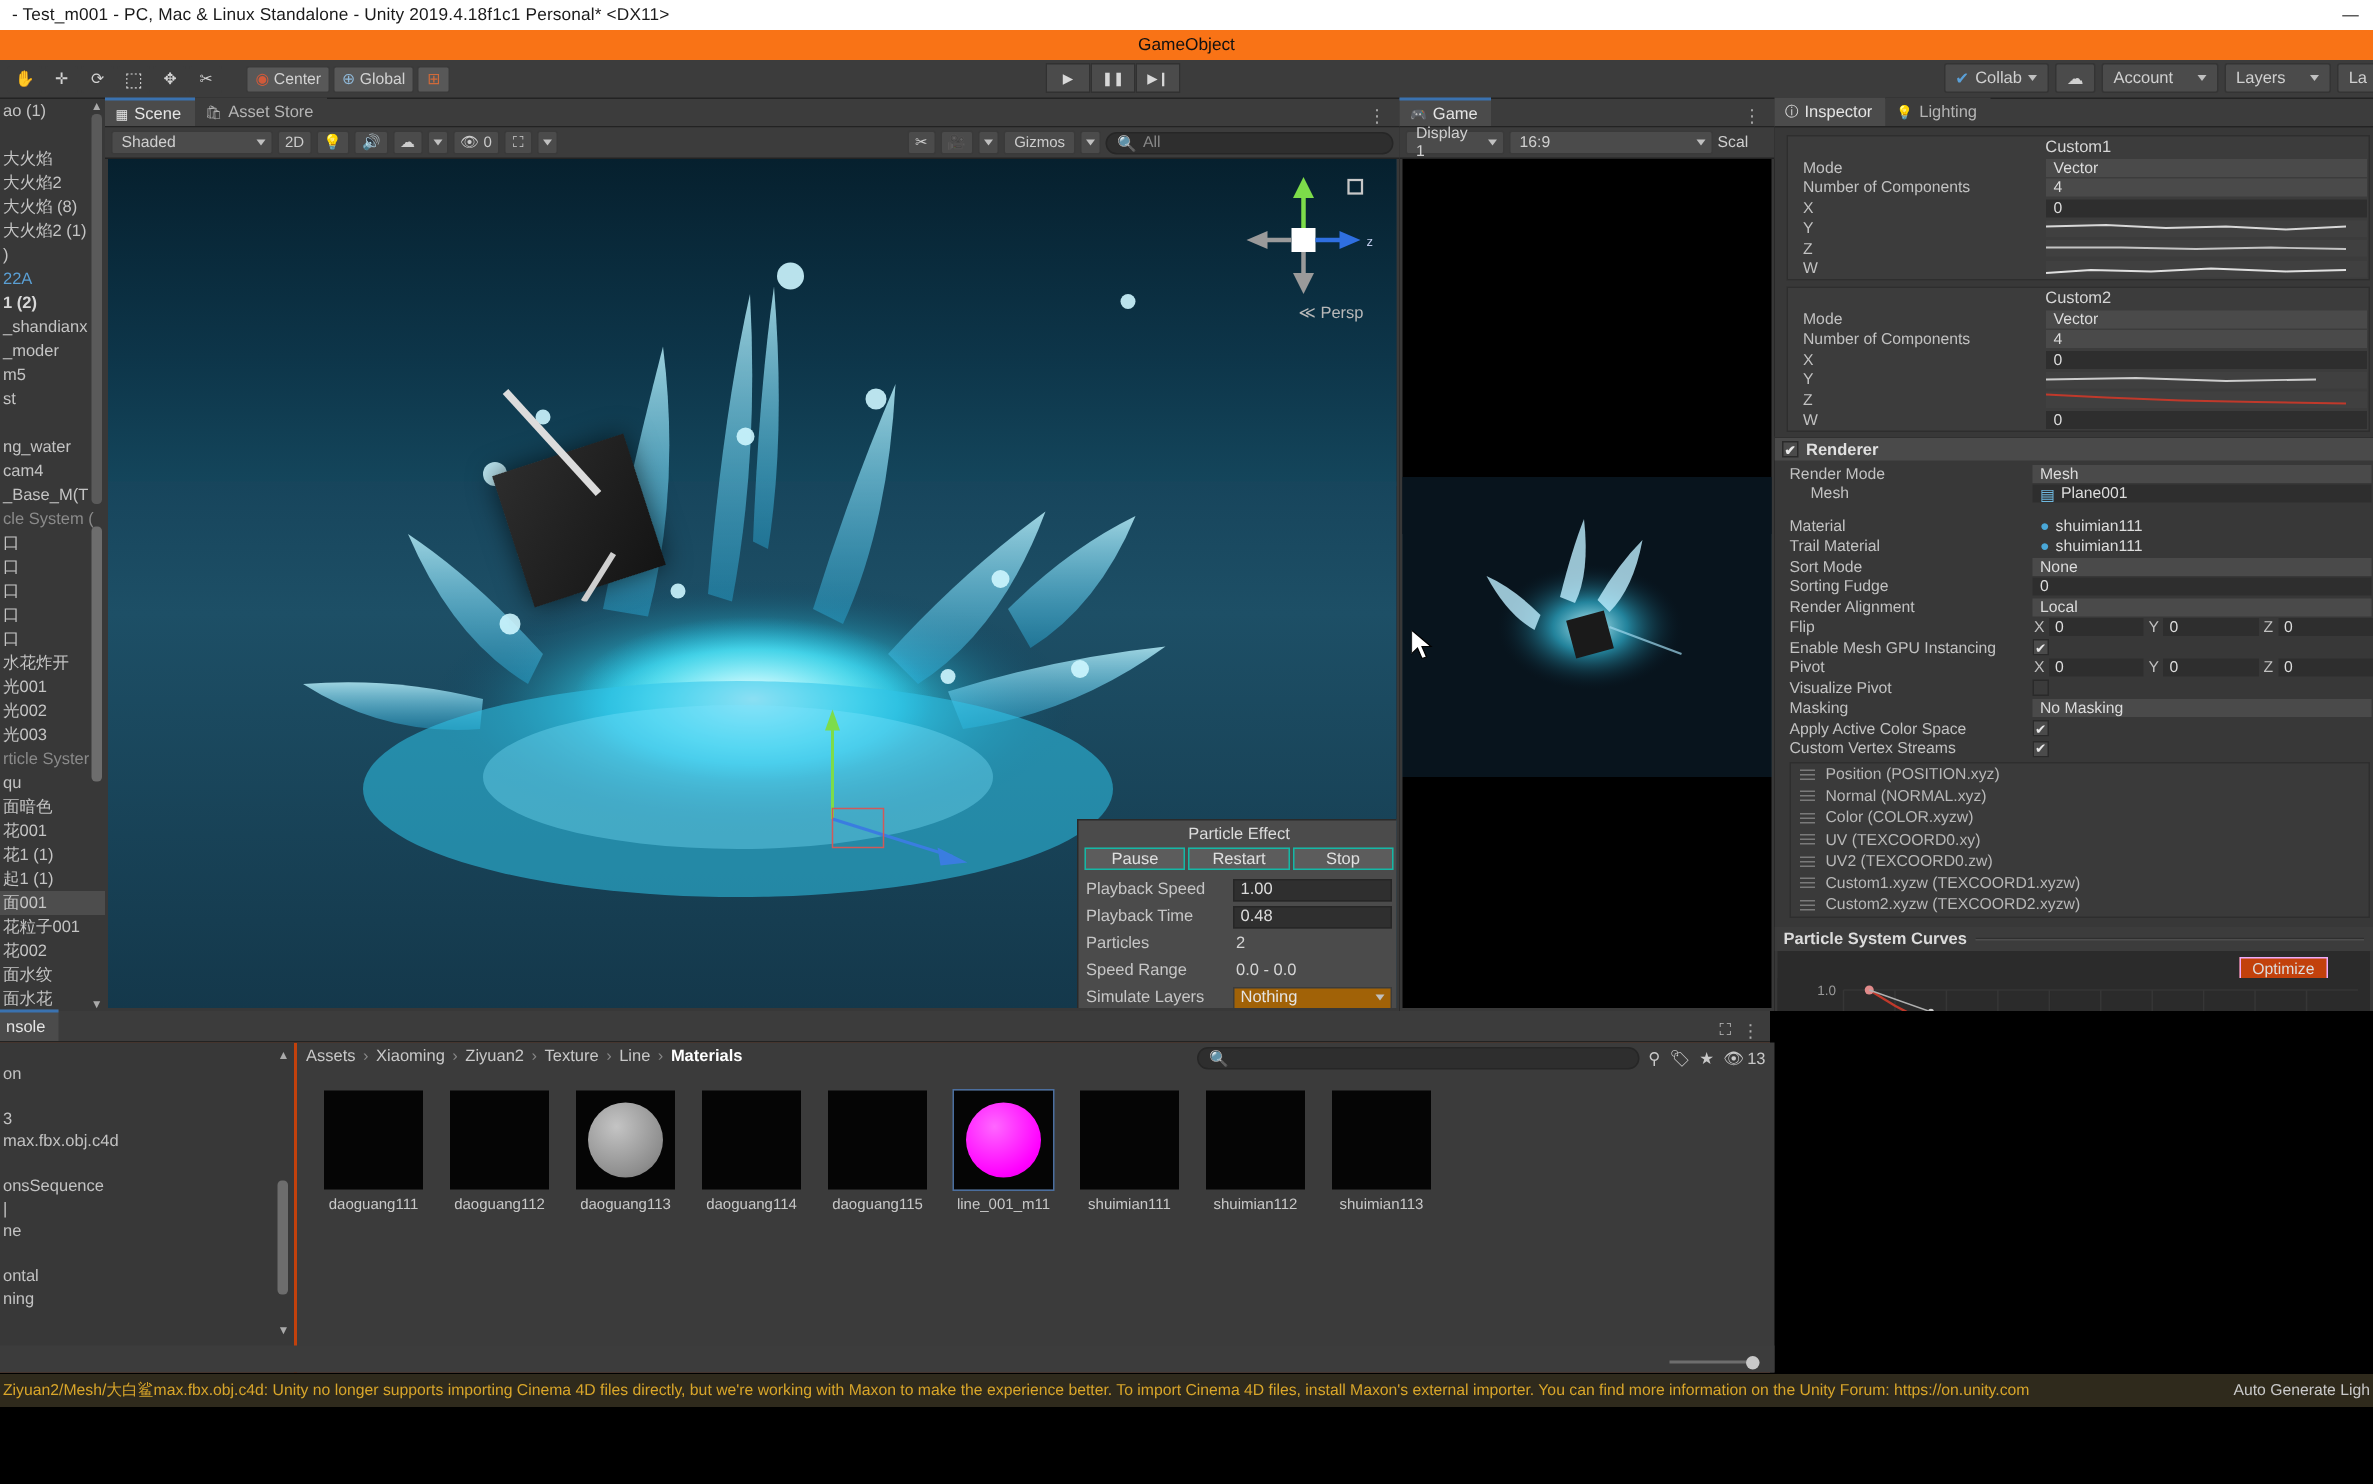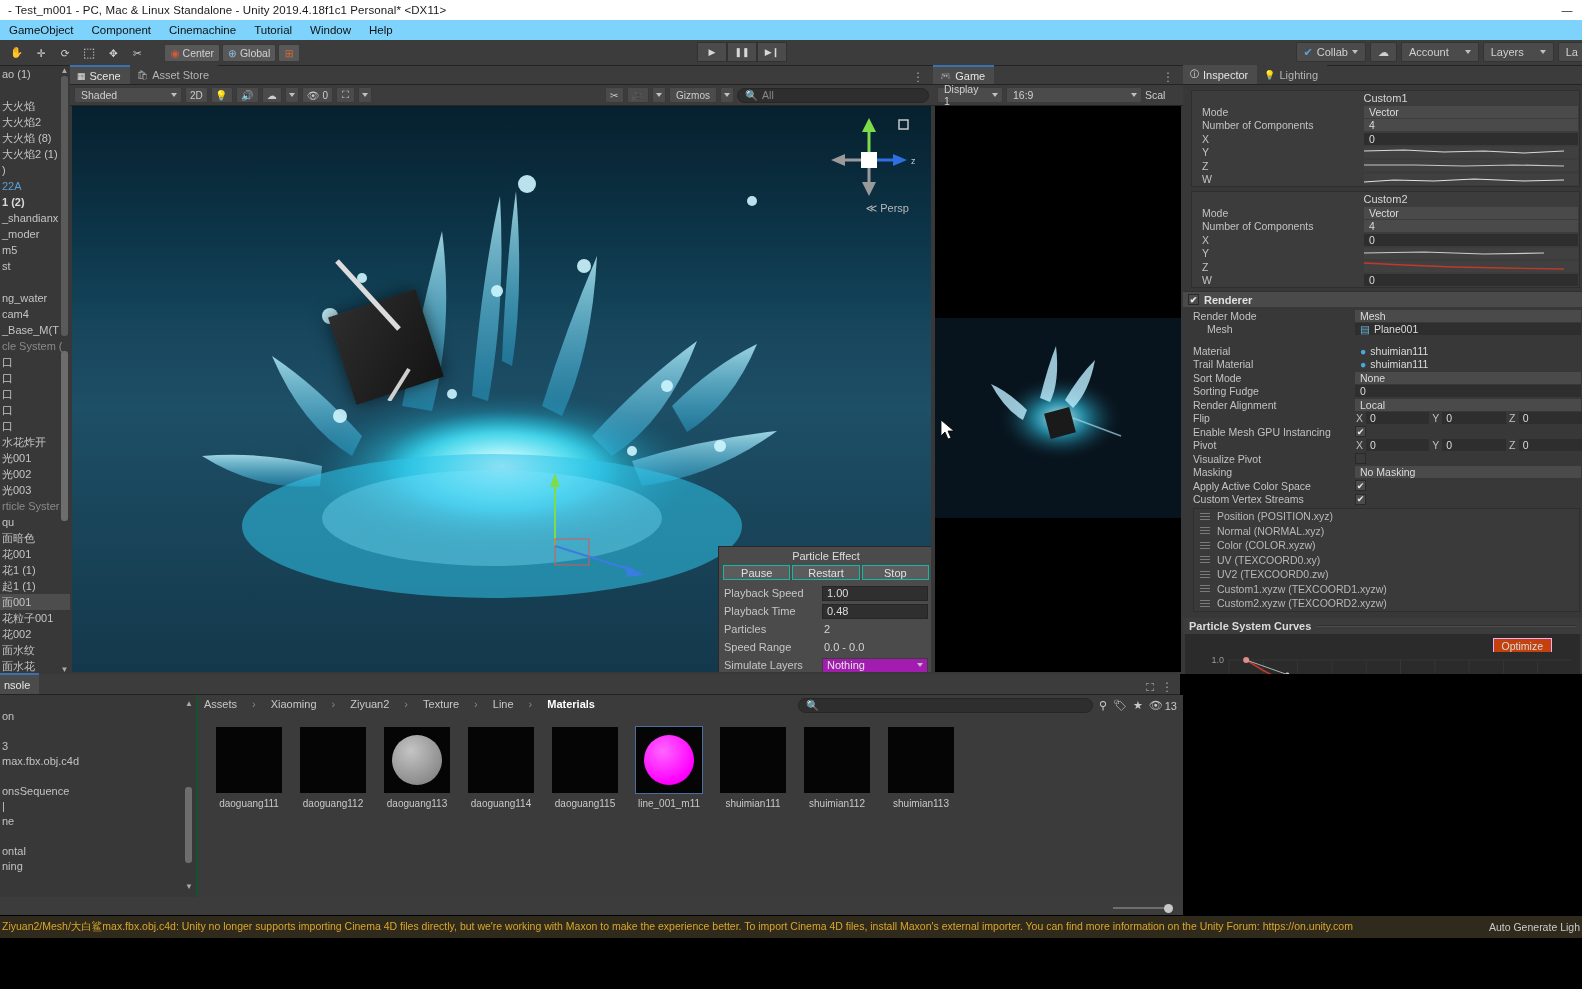--- a/index.html
+++ b/index.html
@@ -20,21 +20,21 @@
     display:flex; align-items:center;
   }
   .titlebar .tt { font-size:11.5px; padding-left:8px; letter-spacing:0.1px; }
   .win-btns { margin-left:auto; display:flex; height:20px; }
   .win-btn { width:30px; height:20px; display:flex; align-items:center; justify-content:center;
              font-size:11px; color:#222; }
 
   
   .menubar {
     position:absolute; left:0; top:20px; width:1582px; height:20px;
-    background:#7dd3fc; color:#111; display:flex; align-items:center; gap:0px;
+    background:#f97316; color:#111; display:flex; align-items:center; gap:0px;flex-direction:column;
   }
   .menubar .mi { padding:0 9px; font-size:11.5px; line-height:20px; }
 
   
   .maintoolbar {
     position:absolute; left:0; top:40px; width:1582px; height:26px;
     background:#3c3c3c; border-bottom:1px solid #232323;
     display:flex; align-items:center;
   }
   .tbtn {
@@ -117,21 +117,21 @@
             background:#4b4b4b; border:1px solid #2a2a2a; }
   .pe-title { height:18px; line-height:18px; text-align:center; font-size:11px; color:#dcdcdc; }
   .pe-btnrow { display:flex; padding:0 4px; gap:2px; }
   .pe-btn { flex:1; height:15px; background:#5c5c5c; border:1px solid #14b8a6;
             display:flex; align-items:center; justify-content:center; font-size:11px; color:#e0e0e0; }
   .pe-row { display:flex; align-items:center; height:18px; padding:0 5px; font-size:11px; }
   .pe-lbl { width:98px; color:#c6c6c6; }
   .pe-field { flex:1; height:15px; background:#2f2f2f; border:1px solid #262626;
               display:flex; align-items:center; padding-left:4px; color:#dcdcdc; font-size:11px; }
   .pe-val { flex:1; color:#d4d4d4; padding-left:2px; }
-  .pe-sel { flex:1; height:15px; background:#a21caf; border:1px solid #3c3c3c;
+  .pe-sel { flex:1; height:15px; background:#a16207; border:1px solid #3c3c3c;
             display:flex; align-items:center; justify-content:space-between; padding:0 4px;
             color:#e4e4e4; font-size:11px; }
   .cbox { width:11px; height:11px; background:#3b3b3b; border:1px solid #2a2a2a;
           display:flex; align-items:center; justify-content:center; font-size:9px; color:#e8e8e8; }
   .cbox.on { background:#4b4b4b; }
 
   
   #gameview { left:933px; top:66px; width:250px; height:608px; background:#383838; }
   .game-canvas { position:absolute; left:2px; top:40px; width:246px; height:250px; background:#000; }
   .game-preview { position:absolute; left:2px; top:252px; width:246px; height:200px;
@@ -161,25 +161,25 @@
   .stream-row { display:flex; align-items:center; gap:7px; height:14.5px; padding-left:6px;
                 font-size:10.5px; color:#b8b8b8; }
   .grip { width:10px; height:7px; display:flex; flex-direction:column; justify-content:space-between; }
   .grip i { display:block; height:1px; background:#7a7a7a; }
   .psc-head { display:flex; align-items:center; gap:6px; height:16px; padding-left:6px;
               font-size:11px; color:#dcdcdc; font-weight:bold; background:#3c3c3c; }
   .psc-line { flex:1; height:2px; background:#4e4e4e; margin-right:6px; border-top:1px solid #2f2f2f;}
   .curve-area { position:relative; margin:0 0 0 2px; width:395px; height:220px; background:#2b2b2b; }
   .opt-btn { position:absolute; right:28px; top:4px; height:16px; padding:0 8px; background:#c2410c;
              border:1px solid #f0abfc; font-size:10.5px; color:#dcdcdc; display:flex; align-items:center; }
-  #project { left:0; top:674px; width:1180px; height:241px; background:#14532d; }
+  #project { left:0; top:674px; width:1180px; height:241px; background:#c2410c; }
   .proj-left { position:absolute; left:0; top:21px; width:196px; height:220px; background:#383838; }
   .ptree { height:15px; line-height:15px; font-size:11px; color:#c2c2c2; padding-left:2px; white-space:nowrap; overflow:hidden;}
   .proj-right { position:absolute; left:198px; top:21px; width:985px; height:220px; background:#3b3b3b; }
-  .breadcrumb { height:18px; display:flex; align-items:center; gap:15px; padding-left:6px;
+  .breadcrumb { height:18px; display:flex; align-items:center; gap:5px; padding-left:6px;
                 font-size:11px; color:#c8c8c8; }
   .crumb-sep { color:#888; }
   .crumb.last { color:#fff; font-weight:bold; }
   .grid { display:flex; gap:18px; padding:14px 0 0 18px; }
   .asset { width:66px; }
   .asset .thumb { width:66px; height:66px; background:#050505; display:flex; align-items:center; justify-content:center; }
   .asset .nm { text-align:center; font-size:10px; color:#c8c8c8; margin-top:5px; white-space:nowrap; }
   .asset.sel .thumb { outline:1px solid #4b6e9e; }
   .ball { width:50px; height:50px; border-radius:50%; }
   .proj-footer { position:absolute; left:0; bottom:0; width:1183px; height:18px; background:#3c3c3c;

